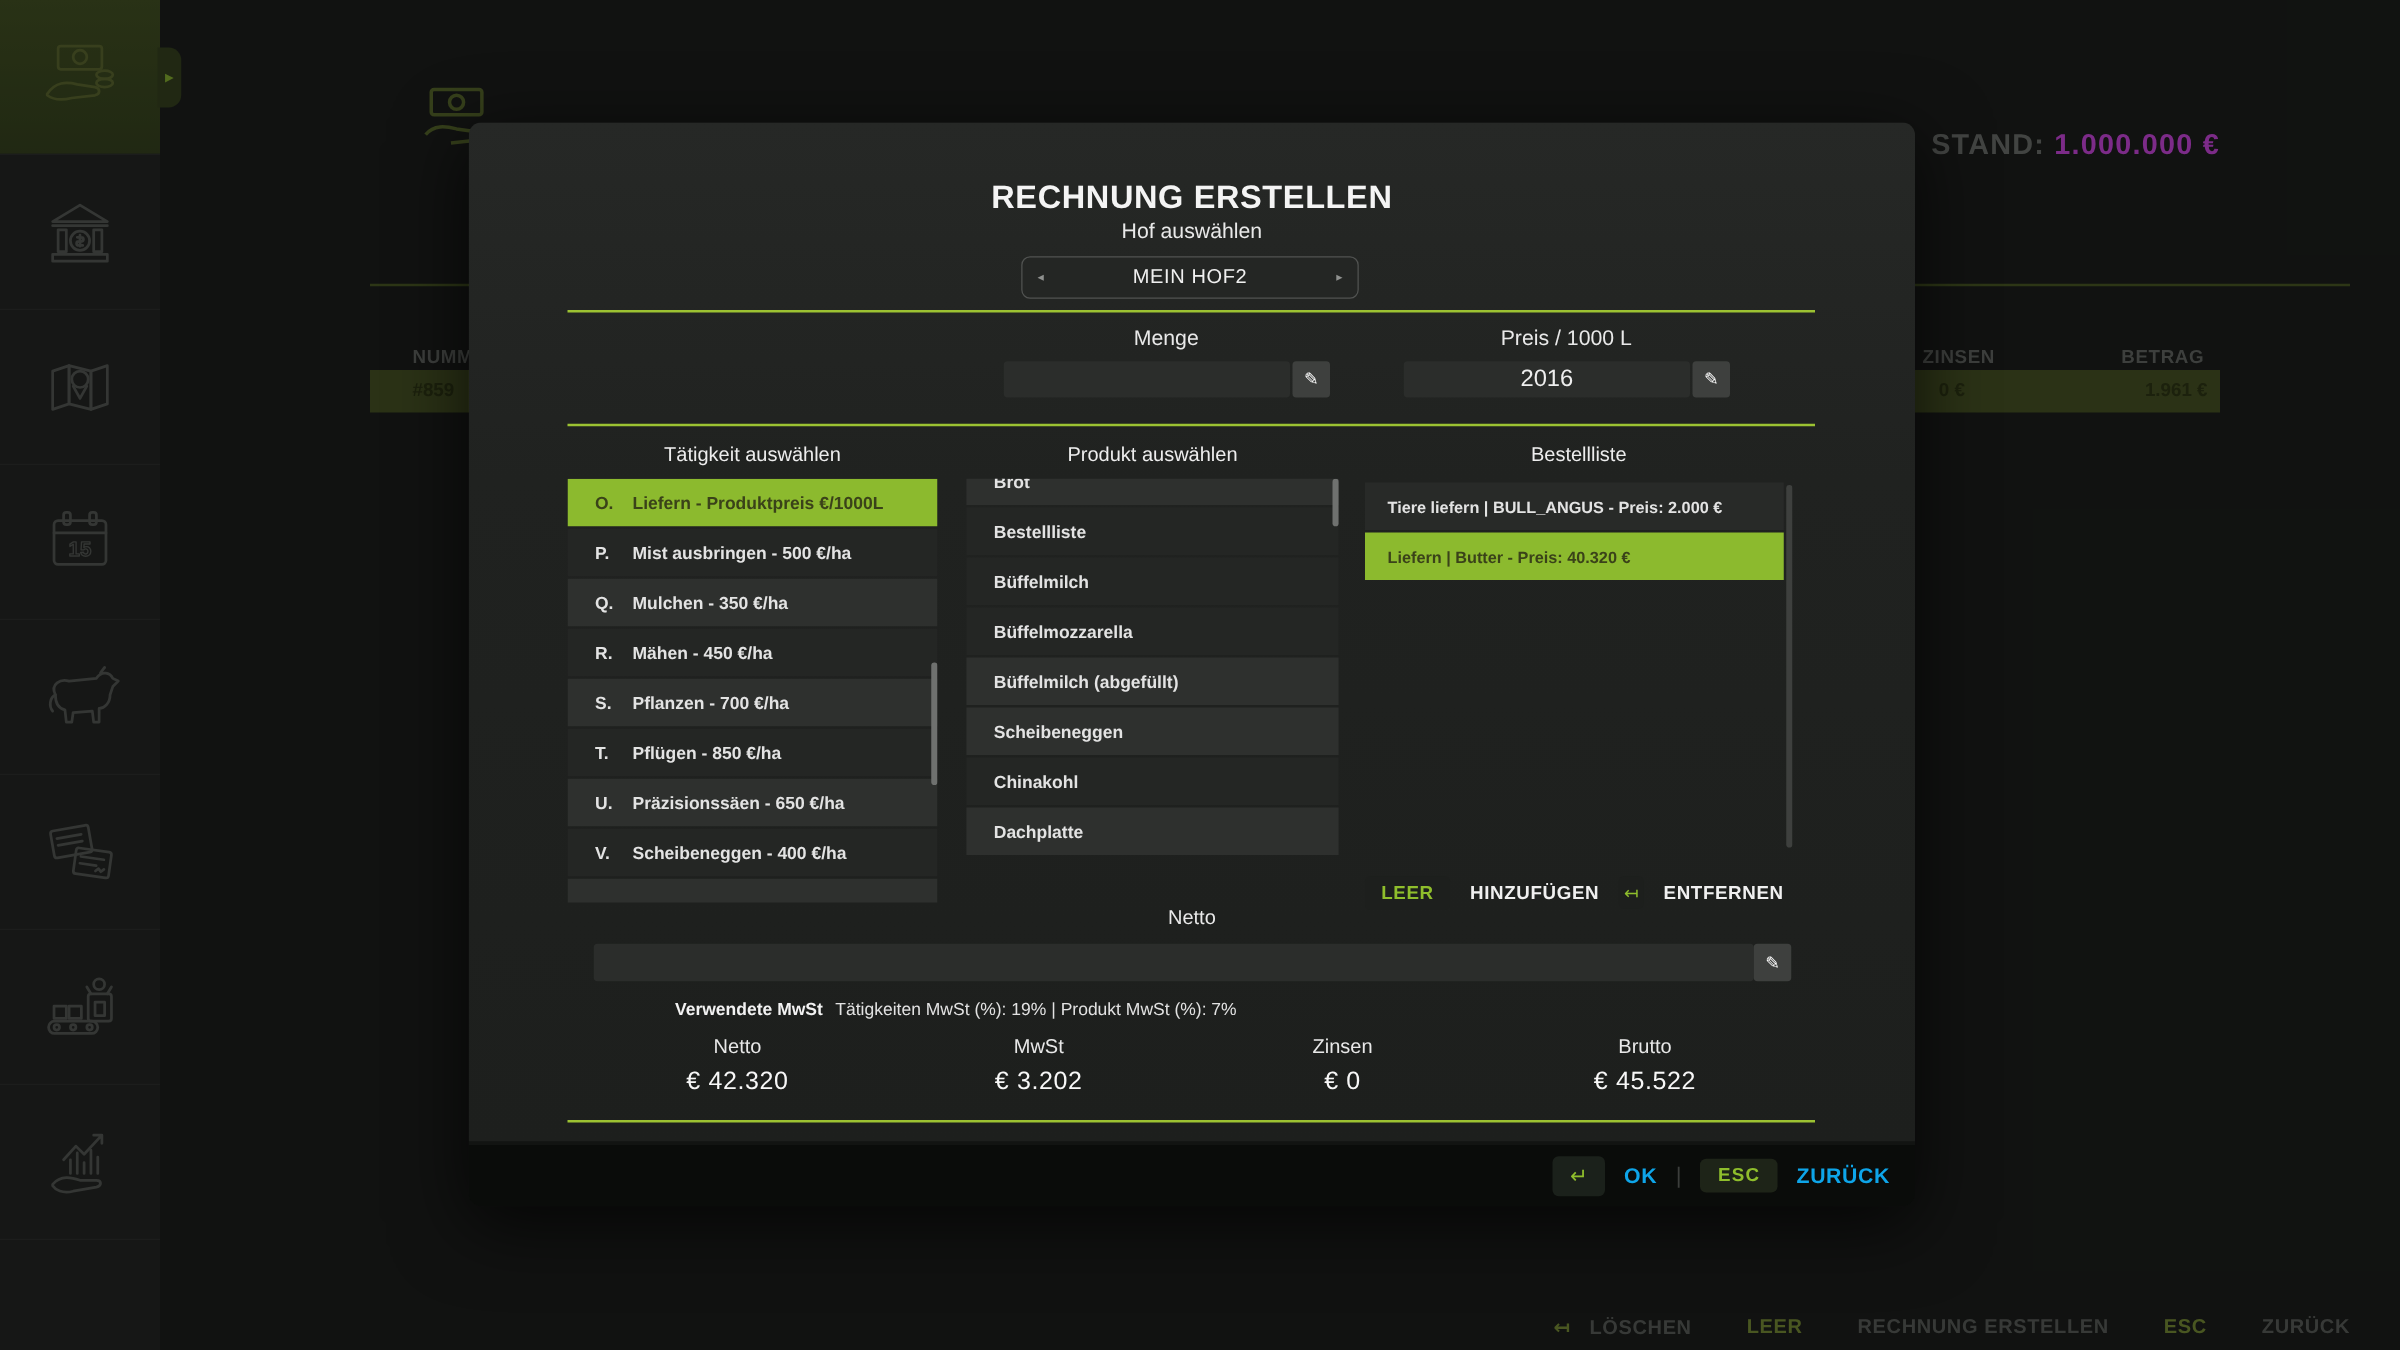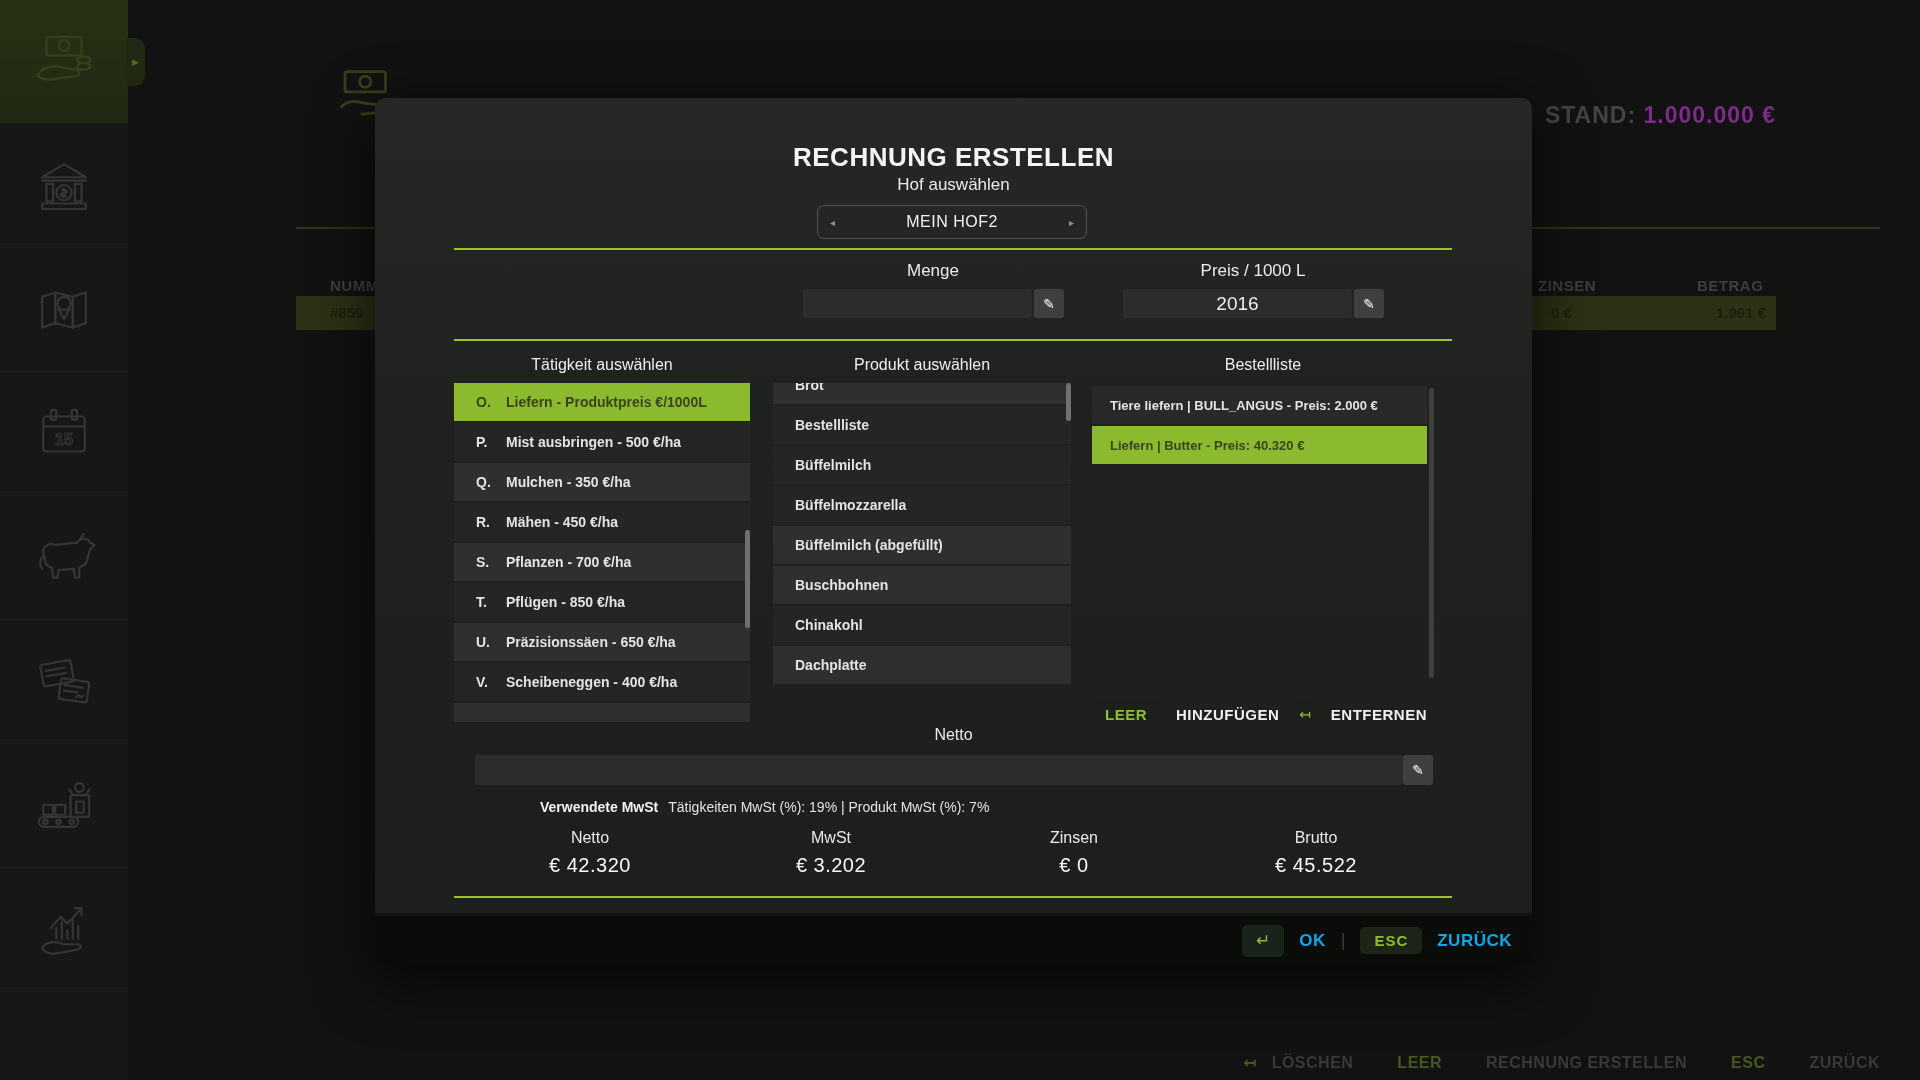--- a/index.html
+++ b/index.html
@@ -295,21 +295,21 @@
       <div class="lrow">
           <span>Büffelmilch</span>
         </div>
       <div class="lrow">
           <span>Büffelmozzarella</span>
         </div>
       <div class="lrow alt">
           <span>Büffelmilch (abgefüllt)</span>
         </div>
       <div class="lrow alt">
-          <span>Buschbohnen</span>
+          <span>Scheibeneggen</span>
         </div>
       <div class="lrow">
           <span>Chinakohl</span>
         </div>
       <div class="lrow alt">
           <span>Dachplatte</span>
         </div>
       <div class="thumb"></div>
     </div>
 

